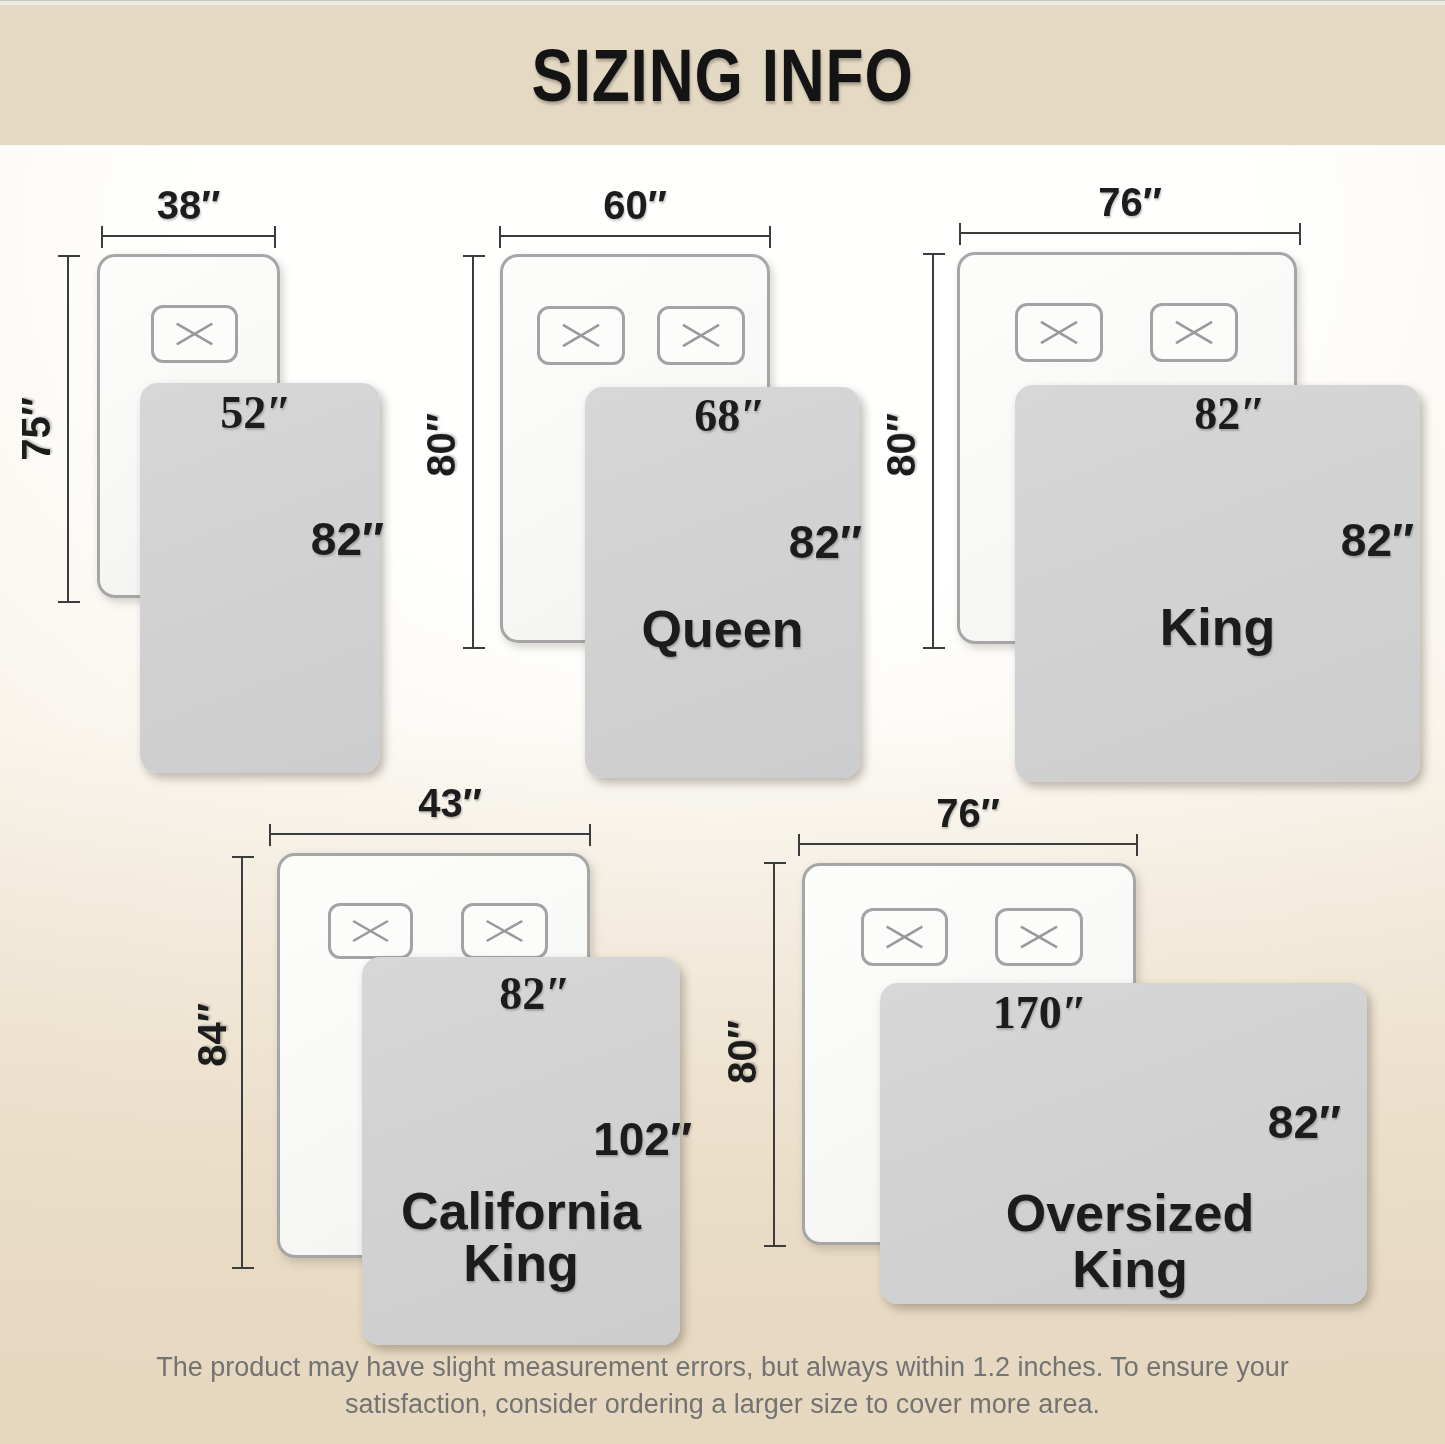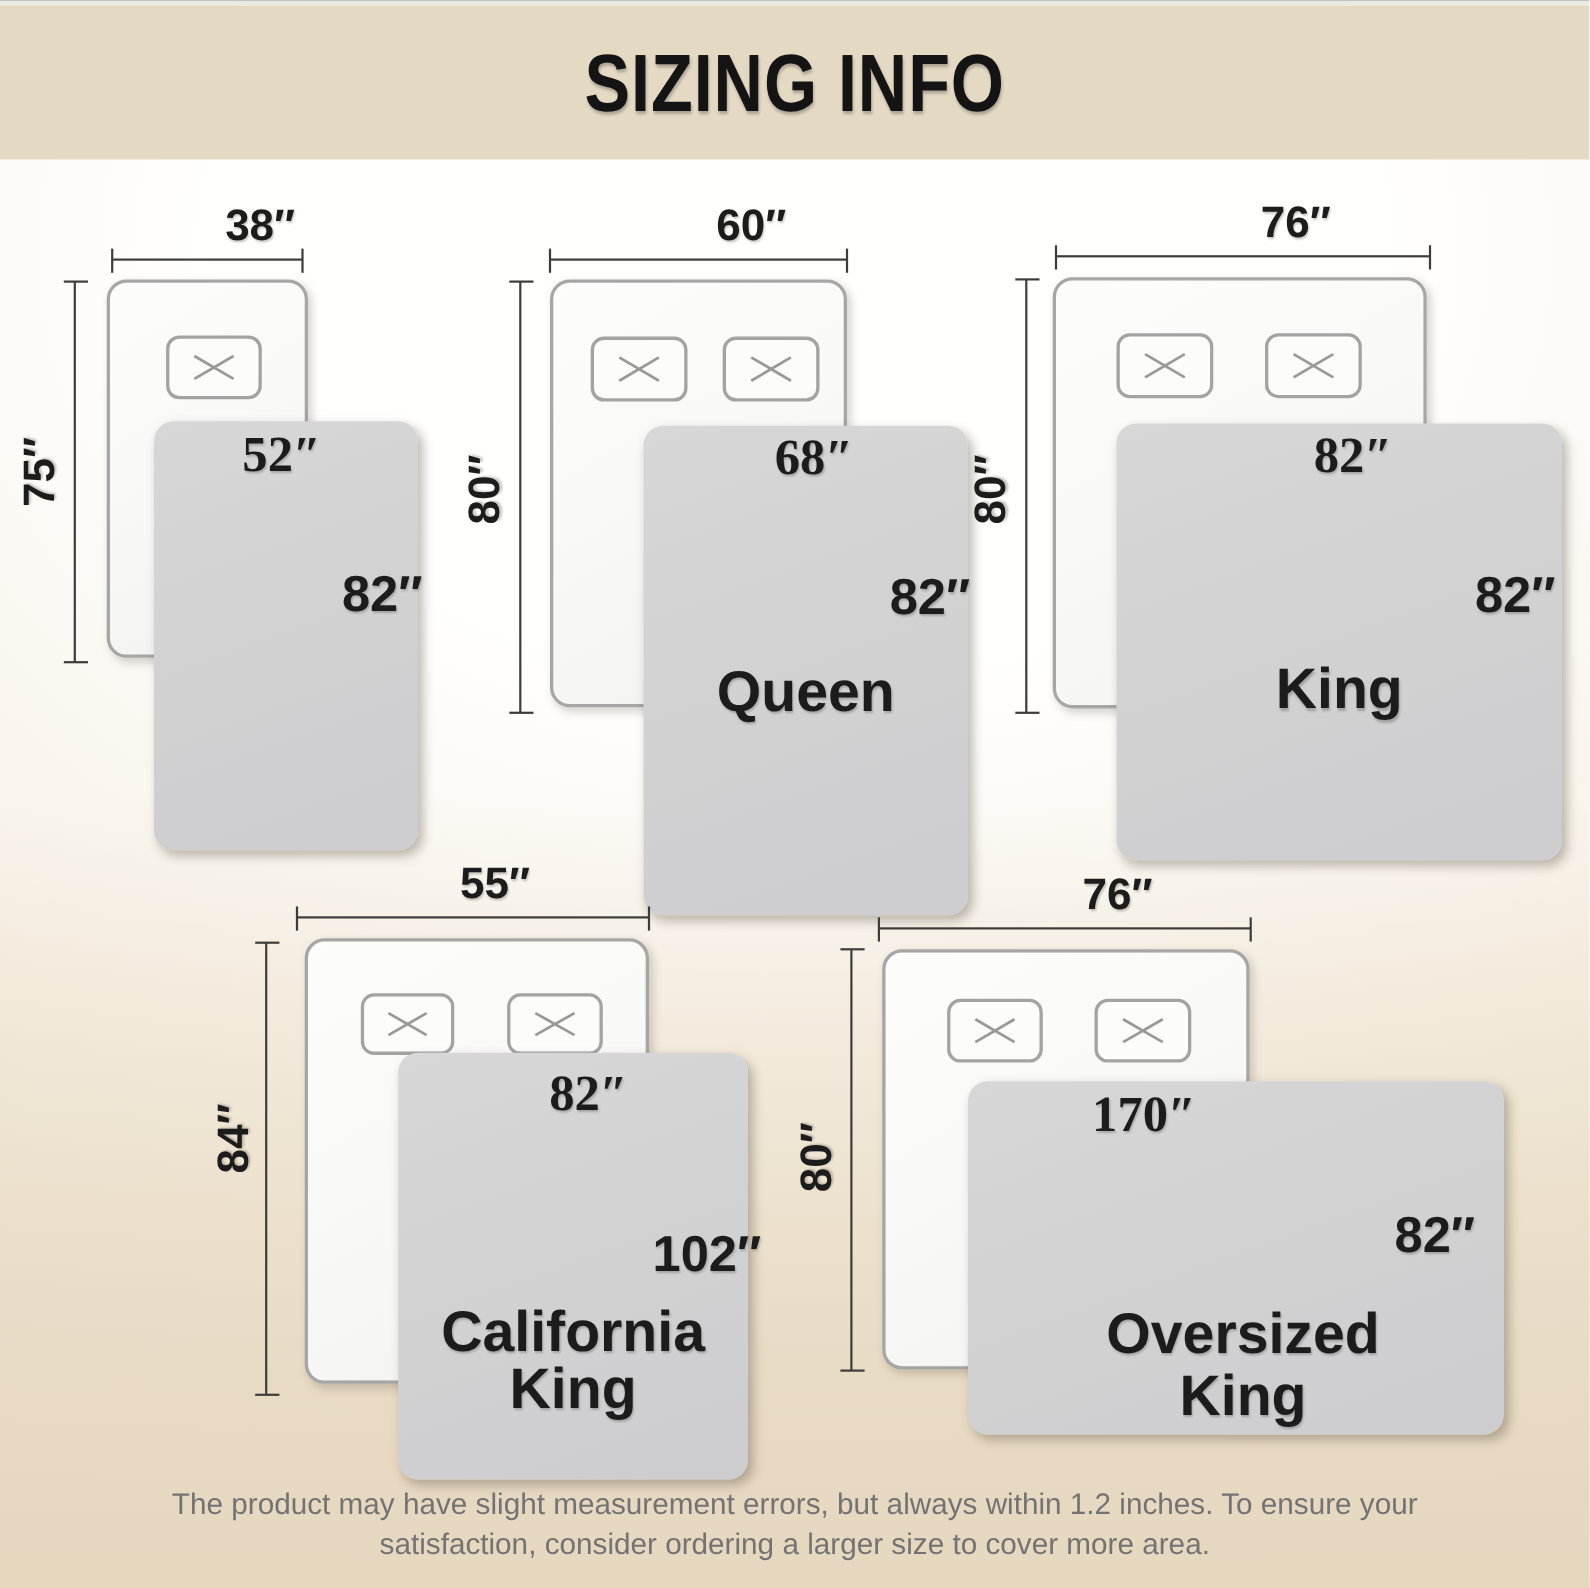--- a/index.html
+++ b/index.html
@@ -10,21 +10,21 @@
       linear-gradient(180deg, rgba(231,217,193,0) 50%, rgba(231,217,193,.9) 88%, #e6d7bf 100%),
       radial-gradient(130% 95% at 50% 16%, #fffffe 28%, #f7f1e6 62%, #ece1cc 100%);
   }
   .top-strip{position:absolute;top:0;left:0;width:100%;height:5px;background:#eceae5;border-top:1px solid #c6c4bf;box-sizing:border-box;}
   .header{position:absolute;left:0;top:5px;width:100%;height:140px;background:#e4d9c3;display:flex;align-items:center;justify-content:center;}
   .title{font-size:74px;font-weight:bold;color:#141414;transform:scaleX(.84);letter-spacing:1px;text-shadow:1px 3px 3px rgba(0,0,0,.25);white-space:nowrap;}
   .bed{position:absolute;inset:0;pointer-events:none;}
   .dim-h{position:absolute;height:0;border-top:2px solid #3c3c3c;}
   .dim-h::before,.dim-h::after{content:"";position:absolute;width:2px;height:22px;background:#3c3c3c;top:-11px;}
   .dim-h::before{left:-1px}.dim-h::after{right:-1px}
-  .dim-h .num{position:absolute;left:50%;bottom:9px;transform:translateX(-50%);margin-left:48px;}
+  .dim-h .num{position:absolute;left:50%;bottom:9px;transform:translateX(-50%);}
   .dim-v{position:absolute;width:0;border-left:2px solid #3c3c3c;}
   .dim-v::before,.dim-v::after{content:"";position:absolute;height:2px;width:22px;background:#3c3c3c;left:-11px;}
   .dim-v::before{top:-1px}.dim-v::after{bottom:-1px}
   .vlabel{position:absolute;width:90px;height:46px;line-height:46px;text-align:center;transform:rotate(-90deg);}
   .num{font-size:40px;font-weight:bold;color:#1c1c1c;white-space:nowrap;text-shadow:1px 2px 2px rgba(0,0,0,.22);}
   .num-lg{font-size:46px;}
   .mattress{position:absolute;background:linear-gradient(150deg,#fdfdfc 0%,#f6f6f4 70%,#f0f0ee 100%);border:3px solid #a6a6a6;border-radius:18px;box-shadow:3px 4px 8px rgba(95,85,70,.25);box-sizing:border-box;}
   .pillow{position:absolute;background:#fcfcfb;border:3px solid #a3a3a3;border-radius:12px;box-sizing:border-box;}
   .pillow svg{width:100%;height:100%;display:block;}
   .pillow line{stroke:#999;stroke-width:2.5;vector-effect:non-scaling-stroke;}
@@ -77,21 +77,21 @@
           <line x1="72" y1="30" x2="28" y2="70"></line>
         </svg>
     </div>
     <div class="pillow" style="left:154px;top:49px;width:88px;height:59px;">
       <svg viewBox="0 0 100 100" preserveAspectRatio="none">
           <line x1="28" y1="30" x2="72" y2="70"></line>
           <line x1="72" y1="30" x2="28" y2="70"></line>
         </svg>
     </div>
   </div>
-  <div class="blanket" style="left:585px;top:387px;width:275px;height:445px;padding-left:20px;">
+  <div class="blanket" style="left:585px;top:387px;width:275px;height:391px;">
     <div class="b-top num num-lg" style="top:2px;margin-left:15px;">68″</div>
     <div class="b-side num num-lg" style="top:128px;right:-2px;">82″</div>
     <div class="b-name" style="top:216px;">
       <span>Queen</span>
     </div>
   </div>
 </section>
 
 <section class="bed">
   <div class="dim-h" style="left:960px;top:232px;width:340px;">
@@ -117,21 +117,21 @@
     <div class="b-top num num-lg" style="top:2px;margin-left:25px;">82″</div>
     <div class="b-side num num-lg" style="top:128px;right:6px;">82″</div>
     <div class="b-name" style="top:216px;">
       <span>King</span>
     </div>
   </div>
 </section>
 
 <section class="bed">
   <div class="dim-h" style="left:270px;top:833px;width:320px;">
-    <span class="num" style="margin-left:20px;">55″</span>
+    <span class="num" style="margin-left:20px;">43″</span>
   </div>
   <div class="dim-v" style="left:241px;top:857px;height:411px;"></div>
   <div class="vlabel num" style="left:167px;top:1012px;">84″</div>
   <div class="mattress" style="left:277px;top:853px;width:313px;height:405px;">
     <div class="pillow" style="left:48px;top:47px;width:85px;height:56px;">
       <svg viewBox="0 0 100 100" preserveAspectRatio="none">
           <line x1="28" y1="30" x2="72" y2="70"></line>
           <line x1="72" y1="30" x2="28" y2="70"></line>
         </svg>
     </div>

